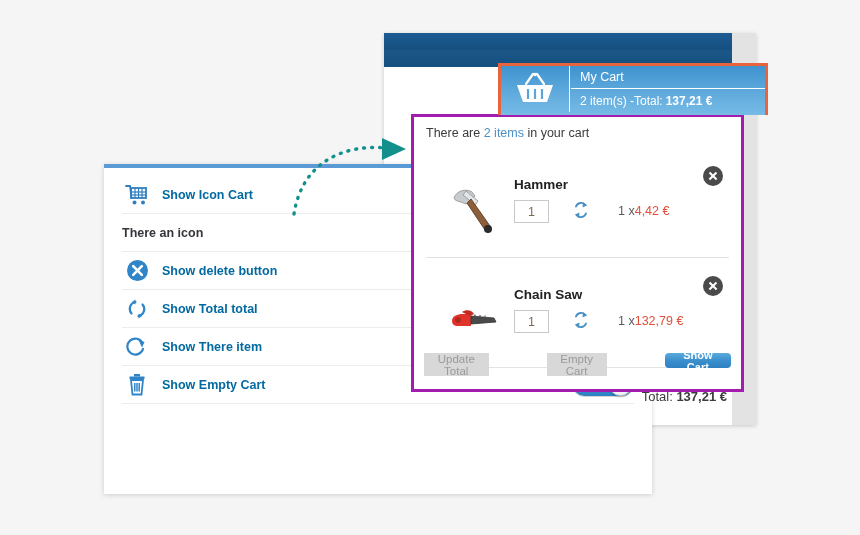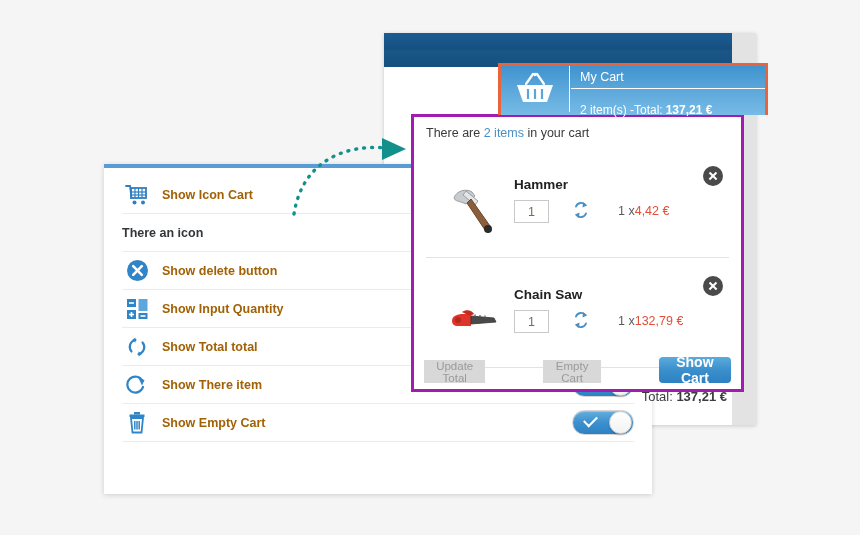--- a/index.html
+++ b/index.html
@@ -110,21 +110,21 @@
     height: 26px;
     margin-right: 10px;
     display: flex;
     align-items: center;
     justify-content: center;
     flex: 0 0 auto;
   }
   .opt-label {
     font-size: 12.5px;
     font-weight: 700;
-    color: #a16207;
+    color: #0369a1;
     white-space: nowrap;
   }
   .opt-label-plain {
     font-size: 12.5px;
     font-weight: 700;
     color: #33373b;
     margin-left: 0px;
   }
   .toggle {
     position: absolute;
@@ -218,21 +218,21 @@
     align-items: center;
     padding-left: 9px;
     box-sizing: border-box;
     border-bottom: 1px solid #ffffff;
     color: #ffffff;
     font-size: 12.5px;
   }
   #cart-sub-cell {
     position: absolute;
     left: 70px;
-    top: 32px;
+    top: 23px;
     right: 0;
     height: 23px;
     display: flex;
     align-items: center;
     padding-left: 9px;
     box-sizing: border-box;
     color: #ffffff;
     font-size: 12px;
   }
   #cart-sub-cell b { font-weight: 700; margin-left: 3px; }
@@ -369,44 +369,44 @@
   #cart-total-row b { font-weight: 700; }
 
   #cart-actions {
     position: absolute;
     left: 0; right: 0;
     bottom: 6px;
     height: 30px;
     padding: 0 10px;
     box-sizing: border-box;
     display: flex;
-    align-items: flex-end;
+    align-items: flex-start;
     gap: 48px;
   }
   .btn-grey {
     height: 23px;
     padding: 0 12px;
     background: #d8d8d8;
     color: #9a9a9a;
     font-size: 11.5px;
     font-family: "Liberation Sans", sans-serif;
     border: none;
     display: flex;
     align-items: center;
     justify-content: center;
     margin-right: 10px;
   }
   #show-cart-button {
     margin-left: auto;
-    height: 26px;
+    height: 15px;
     padding: 0 16px;
     border-radius: 4px;
     background: linear-gradient(to bottom, #5aabdd 0%, #3b8fcc 50%, #2e81c1 100%);
     color: #ffffff;
-    font-size: 14px;
+    font-size: 11px;
     font-weight: 700;
     border: none;
     font-family: "Liberation Sans", sans-serif;
     display: flex;
     align-items: center;
     justify-content: center;
   }
 </style>
 </head>
 <body>
@@ -458,39 +458,20 @@
           <line x1="15.8" y1="7.2" x2="7.2" y2="15.8" stroke="#ffffff" stroke-width="2.6" stroke-linecap="round"></line>
         </svg>
       </span>
       <span class="opt-label">Show delete button</span>
       <span class="toggle">
         <span class="toggle-check"></span>
         <span class="toggle-knob"></span>
       </span>
     </div>
 
-    <div class="opt-row">
-      <span class="opt-icon">
-        <svg width="23" height="22" viewBox="0 0 23 22">
-          <rect x="1" y="1" width="9" height="8" fill="#2f85c8"></rect>
-          <rect x="1" y="12" width="9" height="9" fill="#2f85c8"></rect>
-          <rect x="12.5" y="1" width="9" height="12" fill="#5ea7dc"></rect>
-          <rect x="12.5" y="15" width="9" height="6" fill="#2f85c8"></rect>
-          <line x1="3" y1="5" x2="8" y2="5" stroke="#ffffff" stroke-width="1.6"></line>
-          <line x1="3" y1="16.5" x2="8" y2="16.5" stroke="#ffffff" stroke-width="1.6"></line>
-          <line x1="5.5" y1="14" x2="5.5" y2="19" stroke="#ffffff" stroke-width="1.6"></line>
-          <line x1="14.5" y1="18" x2="19.5" y2="18" stroke="#ffffff" stroke-width="1.6"></line>
-        </svg>
-      </span>
-      <span class="opt-label">Show Input Quantity</span>
-      <span class="toggle">
-        <span class="toggle-check"></span>
-        <span class="toggle-knob"></span>
-      </span>
-    </div>
 
     <div class="opt-row">
       <span class="opt-icon">
         <svg width="22" height="22" viewBox="0 0 22 22">
           <path d="M9.5 4 A7 7 0 0 0 5.5 15.5" fill="none" stroke="#2f85c8" stroke-width="2.2" stroke-linecap="round"></path>
           <path d="M12.5 18 A7 7 0 0 0 16.5 6.5" fill="none" stroke="#2f85c8" stroke-width="2.2" stroke-linecap="round"></path>
           <path d="M9.5 1.5 L9.5 6.5 L6 4" fill="#2f85c8"></path>
           <path d="M12.5 20.5 L12.5 15.5 L16 18" fill="#2f85c8"></path>
         </svg>
       </span>

